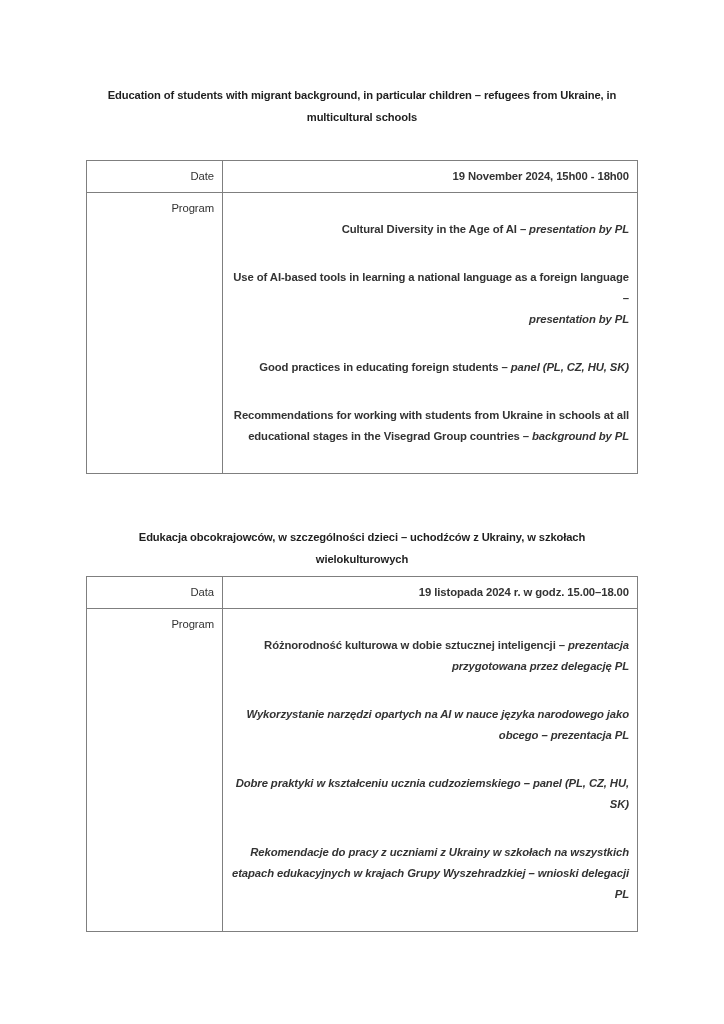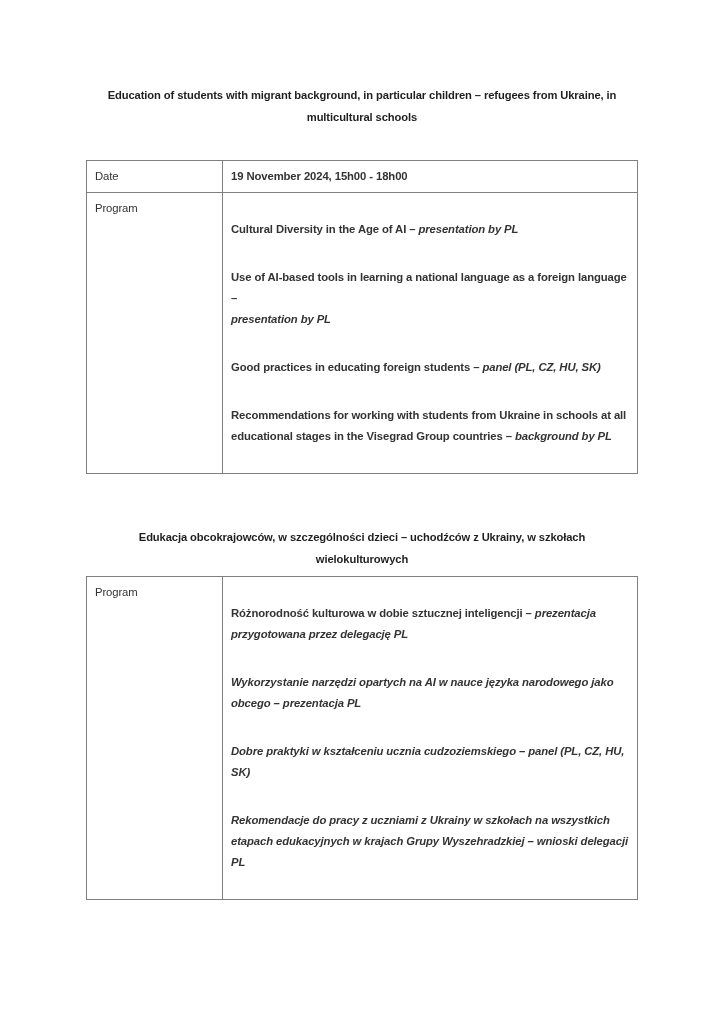--- a/index.html
+++ b/index.html
@@ -15,20 +15,21 @@
   }
   .doc-title.en{margin:0 0 32px 0;}
   .doc-title.pl{margin:52px 0 6px 0;}
   table.sched{
     border-collapse:collapse;width:552px;table-layout:fixed;
   }
   table.sched td{
     border:1px solid #7f7f7f;vertical-align:top;
     padding:5px 8px;font-size:11.3px;line-height:21px;
     letter-spacing:-0.1px;
+    text-align:right;
   }
   td.lbl{width:119px;}
   td.val{white-space:pre-line;font-weight:bold;}
   td.prog p{margin:0 0 6px 0;}
   td.prog p:last-child{margin-bottom:0;}
   em{font-style:italic;}
 </style>
 </head>
 <body>
 
@@ -56,20 +57,24 @@
         </td>
       </tr>
     </tbody>
       </table>
 
     <div class="doc-title pl">Edukacja obcokrajowców, w szczególności dzieci – uchodźców z Ukrainy, w szkołach
 wielokulturowych</div>
 
     <table class="sched">
       <tbody>
+          <tr>
+        <td class="lbl">Data</td>
+        <td class="val">19 listopada 2024 r. w godz. 15.00–18.00</td>
+      </tr>
       <tr>
         <td class="lbl">Program</td>
         <td class="val prog">
           <p><span>Różnorodność kulturowa w dobie sztucznej inteligencji – </span><em>prezentacja
 przygotowana przez delegację PL</em></p>
           <p><span></span><em>Wykorzystanie narzędzi opartych na AI w nauce języka narodowego jako
 obcego  – prezentacja PL</em></p>
           <p><span></span><em>Dobre praktyki w kształceniu ucznia cudzoziemskiego – panel (PL, CZ, HU, SK)</em></p>
           <p><span></span><em>Rekomendacje do pracy z uczniami z Ukrainy w szkołach na wszystkich
 etapach edukacyjnych w krajach Grupy Wyszehradzkiej – wnioski delegacji PL</em></p>

